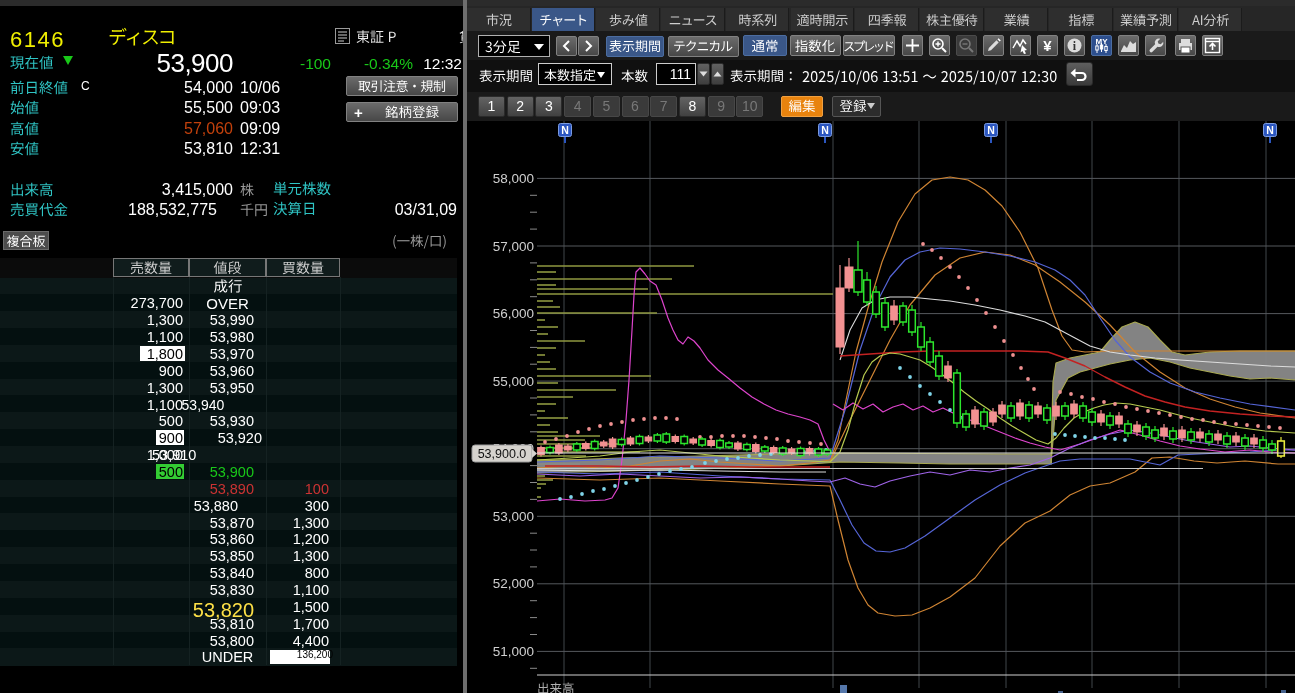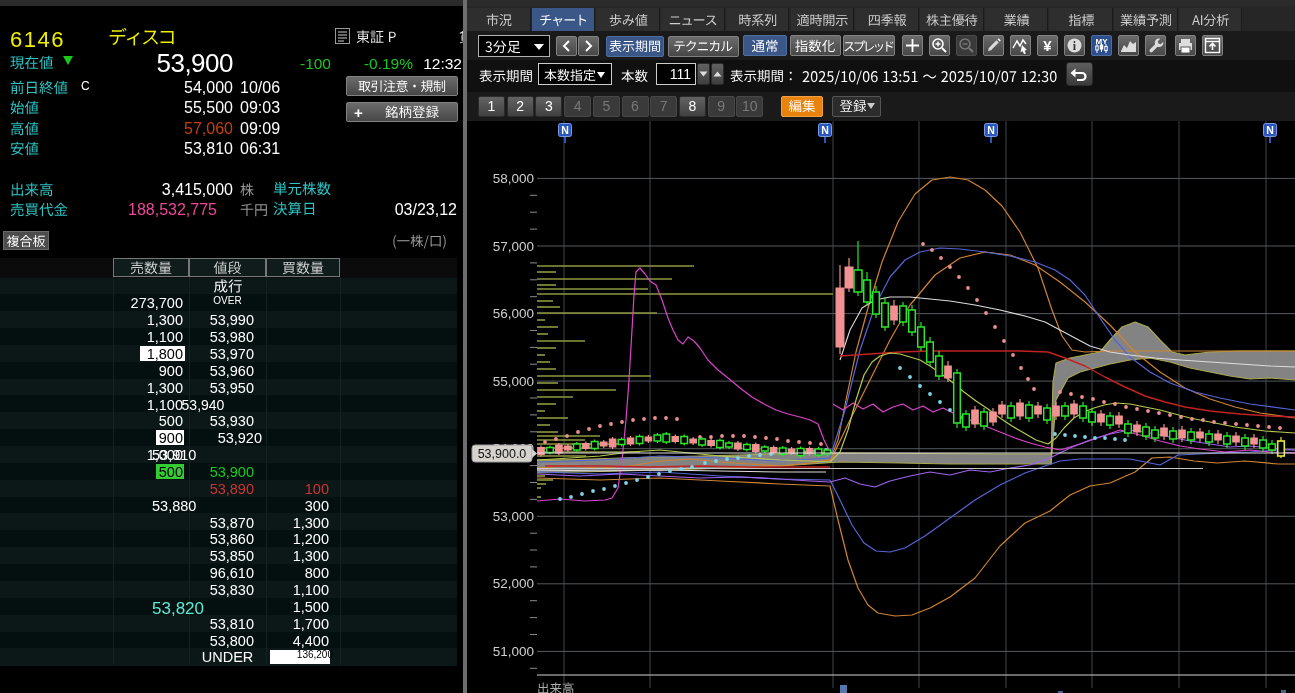--- a/index.html
+++ b/index.html
@@ -14,34 +14,34 @@
 <svg class="abs" style="left:335px;top:28px" width="15" height="16" viewBox="0 0 15 16">
       <rect x="0.5" y="0.5" width="14" height="15" fill="none" stroke="#9a9a9a"></rect>
       <line x1="3" y1="4" x2="12" y2="4" stroke="#ccc"></line>
       <line x1="3" y1="7" x2="12" y2="7" stroke="#ccc"></line>
       <line x1="3" y1="10" x2="12" y2="10" stroke="#ccc"></line>
       <line x1="3" y1="13" x2="9" y2="13" stroke="#ccc"></line>
     </svg>
 <div class="abs" style="left:63px;top:56px;width:0;height:0;border-left:5.5px solid transparent;border-right:5.5px solid transparent;border-top:9px solid #19c819"></div>
 <div class="abs" style="left:95px;top:48px;width:138px;font-size:26px;color:#fff;letter-spacing:-0.5px;text-align:right">53,900</div>
 <div class="abs" style="left:271px;top:55px;width:60px;font-size:15.5px;color:#19c819;text-align:right">-100</div>
-<div class="abs" style="left:343px;top:55px;width:70px;font-size:15.5px;color:#19c819;text-align:right">-0.19%</div>
+<div class="abs" style="left:343px;top:55px;width:70px;font-size:15.5px;color:#19c819;text-align:right">-0.34%</div>
 <div class="abs" style="left:413px;top:55px;width:49px;font-size:15.5px;color:#fff;text-align:right">12:32</div>
 <div class="abs" style="left:130px;top:79px;width:103px;font-size:16px;color:#fff;text-align:right">54,000</div>
 <div class="abs" style="left:240px;top:79px;width:60px;font-size:16px;color:#fff">10/06</div>
 <div class="abs" style="left:130px;top:99px;width:103px;font-size:16px;color:#fff;text-align:right">55,500</div>
 <div class="abs" style="left:240px;top:99px;width:60px;font-size:16px;color:#fff">09:03</div>
 <div class="abs" style="left:130px;top:120px;width:103px;font-size:16px;color:#c2410c;text-align:right">57,060</div>
 <div class="abs" style="left:240px;top:120px;width:60px;font-size:16px;color:#fff">09:09</div>
 <div class="abs" style="left:130px;top:140px;width:103px;font-size:16px;color:#fff;text-align:right">53,810</div>
-<div class="abs" style="left:240px;top:140px;width:60px;font-size:16px;color:#fff">06:31</div>
+<div class="abs" style="left:240px;top:140px;width:60px;font-size:16px;color:#fff">12:31</div>
 <div class="abs" style="left:81px;top:79px;font-size:12px;color:#fff">C</div>
 <div class="abs" style="left:130px;top:181px;width:103px;font-size:16px;color:#fff;text-align:right">3,415,000</div>
-<div class="abs" style="left:104px;top:201px;width:113px;font-size:16px;color:#ec4899;text-align:right">188,532,775</div>
-<div class="abs" style="left:385px;top:201px;width:72px;font-size:16px;color:#fff;text-align:right;overflow:hidden">03/23,12</div>
+<div class="abs" style="left:104px;top:201px;width:113px;font-size:16px;color:#ffffff;text-align:right">188,532,775</div>
+<div class="abs" style="left:385px;top:201px;width:72px;font-size:16px;color:#fff;text-align:right;overflow:hidden">03/31,09</div>
 <div class="abs" style="left:346px;top:76px;width:112px;height:20px">
       <div class="gbtn" style="width:100%;height:100%"></div>
     </div>
 <div class="abs" style="left:346px;top:102px;width:112px;height:20px">
       <div class="gbtn" style="width:100%;height:100%"></div>
     </div>
 <div class="abs" style="left:354px;top:104px;font-size:15px;color:#fff;font-weight:bold">+</div>
 <div class="abs" style="left:3px;top:231px;width:46px;height:19px;background:#4c4c4c;border:1px solid #6a6a6a"></div>
 <div class="abs" style="left:0;top:277.4px;width:457px;height:17.4px;background:#0c1818"></div>
 <div class="abs" style="left:0;top:294.3px;width:457px;height:17.4px;background:#041010"></div>
@@ -68,21 +68,21 @@
 <div class="abs" style="left:0;top:648.3px;width:457px;height:17.4px;background:#0c1818"></div>
 <div class="abs" style="left:0;top:257.5px;width:457px;height:20px;background:#0b0b0b"></div>
 <div class="abs" style="left:113px;top:258px;width:76px;height:19px;border:1px solid #777;background:#101c1c"></div>
 <div class="abs" style="left:189px;top:258px;width:77px;height:19px;border:1px solid #777;background:#101c1c"></div>
 <div class="abs" style="left:266px;top:258px;width:74px;height:19px;border:1px solid #777;background:#101c1c"></div>
 <div class="abs" style="left:113px;top:277px;width:1px;height:388px;background:#152222"></div>
 <div class="abs" style="left:189px;top:277px;width:1px;height:388px;background:#152222"></div>
 <div class="abs" style="left:266px;top:277px;width:1px;height:388px;background:#152222"></div>
 <div class="abs" style="left:340px;top:277px;width:1px;height:388px;background:#152222"></div>
 <div class="abs" style="left:81px;top:295.4px;width:102px;font-size:14.5px;color:#fff;text-align:right">273,700</div>
-<div class="abs" style="left:189px;top:295.4px;width:77px;font-size:10px;color:#fff;text-align:center">OVER</div>
+<div class="abs" style="left:189px;top:295.4px;width:77px;font-size:15px;color:#fff;text-align:center">OVER</div>
 <div class="abs" style="left:81px;top:312.2px;width:102px;font-size:14.5px;color:#fff;text-align:right">1,300</div>
 <div class="abs" style="left:152px;top:312.2px;width:102px;font-size:14.5px;color:#fff;text-align:right">53,990</div>
 <div class="abs" style="left:81px;top:329.1px;width:102px;font-size:14.5px;color:#fff;text-align:right">1,100</div>
 <div class="abs" style="left:152px;top:329.1px;width:102px;font-size:14.5px;color:#fff;text-align:right">53,980</div>
 <div class="abs" style="left:140.0px;top:346.1px;width:44.5px;height:14.5px;background:#fff"></div>
 <div class="abs" style="left:81px;top:345.9px;width:102px;font-size:14.5px;color:#000;text-align:right">1,800</div>
 <div class="abs" style="left:152px;top:345.9px;width:102px;font-size:14.5px;color:#fff;text-align:right">53,970</div>
 <div class="abs" style="left:81px;top:362.8px;width:102px;font-size:14.5px;color:#fff;text-align:right">900</div>
 <div class="abs" style="left:152px;top:362.8px;width:102px;font-size:14.5px;color:#fff;text-align:right">53,960</div>
 <div class="abs" style="left:81px;top:379.7px;width:102px;font-size:14.5px;color:#fff;text-align:right">1,300</div>
@@ -94,33 +94,33 @@
 <div class="abs" style="left:156.2px;top:430.4px;width:28.3px;height:14.5px;background:#fff"></div>
 <div class="abs" style="left:81px;top:430.2px;width:102px;font-size:14.5px;color:#000;text-align:right">900</div>
 <div class="abs" style="left:160px;top:430.2px;width:102px;font-size:14.5px;color:#fff;text-align:right">53,920</div>
 <div class="abs" style="left:81px;top:447.1px;width:102px;font-size:14.5px;color:#fff;text-align:right">1,000</div>
 <div class="abs" style="left:152px;top:447.1px;width:102px;font-size:14.5px;color:#fff;">53,910</div>
 <div class="abs" style="left:156.2px;top:464.2px;width:28.3px;height:14.5px;background:#33cc33"></div>
 <div class="abs" style="left:81px;top:464.0px;width:102px;font-size:14.5px;color:#000;text-align:right">500</div>
 <div class="abs" style="left:152px;top:464.0px;width:102px;font-size:14.5px;color:#19c819;text-align:right">53,900</div>
 <div class="abs" style="left:152px;top:480.8px;width:102px;font-size:14.5px;color:#c33;text-align:right">53,890</div>
 <div class="abs" style="left:227px;top:480.8px;width:102px;font-size:14.5px;color:#c33;text-align:right">100</div>
-<div class="abs" style="left:152px;top:497.7px;width:102px;font-size:14.5px;color:#fff;text-align:left">53,880</div>
+<div class="abs" style="left:136px;top:497.7px;width:102px;font-size:14.5px;color:#fff;text-align:right">53,880</div>
 <div class="abs" style="left:227px;top:497.7px;width:102px;font-size:14.5px;color:#fff;text-align:right">300</div>
 <div class="abs" style="left:152px;top:514.5px;width:102px;font-size:14.5px;color:#fff;text-align:right">53,870</div>
 <div class="abs" style="left:227px;top:514.5px;width:102px;font-size:14.5px;color:#fff;text-align:right">1,300</div>
 <div class="abs" style="left:152px;top:531.4px;width:102px;font-size:14.5px;color:#fff;text-align:right">53,860</div>
 <div class="abs" style="left:227px;top:531.4px;width:102px;font-size:14.5px;color:#fff;text-align:right">1,200</div>
 <div class="abs" style="left:152px;top:548.3px;width:102px;font-size:14.5px;color:#fff;text-align:right">53,850</div>
 <div class="abs" style="left:227px;top:548.3px;width:102px;font-size:14.5px;color:#fff;text-align:right">1,300</div>
-<div class="abs" style="left:152px;top:565.1px;width:102px;font-size:14.5px;color:#fff;text-align:right">96,610</div>
+<div class="abs" style="left:152px;top:565.1px;width:102px;font-size:14.5px;color:#fff;text-align:right">53,840</div>
 <div class="abs" style="left:227px;top:565.1px;width:102px;font-size:14.5px;color:#fff;text-align:right">800</div>
 <div class="abs" style="left:152px;top:582.0px;width:102px;font-size:14.5px;color:#fff;text-align:right">53,830</div>
 <div class="abs" style="left:227px;top:582.0px;width:102px;font-size:14.5px;color:#fff;text-align:right">1,100</div>
-<div class="abs" style="left:152px;top:598.8px;width:102px;font-size:17px;color:#5eead4;text-align:left">53,820</div>
+<div class="abs" style="left:152px;top:598.8px;width:102px;font-size:20px;color:#fde047;text-align:right">53,820</div>
 <div class="abs" style="left:227px;top:598.8px;width:102px;font-size:14.5px;color:#fff;text-align:right">1,500</div>
 <div class="abs" style="left:152px;top:615.7px;width:102px;font-size:14.5px;color:#fff;text-align:right">53,810</div>
 <div class="abs" style="left:227px;top:615.7px;width:102px;font-size:14.5px;color:#fff;text-align:right">1,700</div>
 <div class="abs" style="left:152px;top:632.6px;width:102px;font-size:14.5px;color:#fff;text-align:right">53,800</div>
 <div class="abs" style="left:227px;top:632.6px;width:102px;font-size:14.5px;color:#fff;text-align:right">4,400</div>
 <div class="abs" style="left:189px;top:649.4px;width:77px;font-size:14.5px;color:#fff;text-align:center">UNDER</div>
 <div class="abs" style="left:269.8px;top:649.6px;width:60.7px;height:14.5px;background:#fff"></div>
 <div class="abs" style="left:227px;top:649.4px;width:106px;font-size:10px;color:#000;text-align:right">136,200</div>
 <div class="abs" style="left:463px;top:0;width:4px;height:693px;background:#6e6e6e"></div>
 <div class="abs" style="left:467px;top:6px;width:828px;height:25px;background:#262626"></div>

